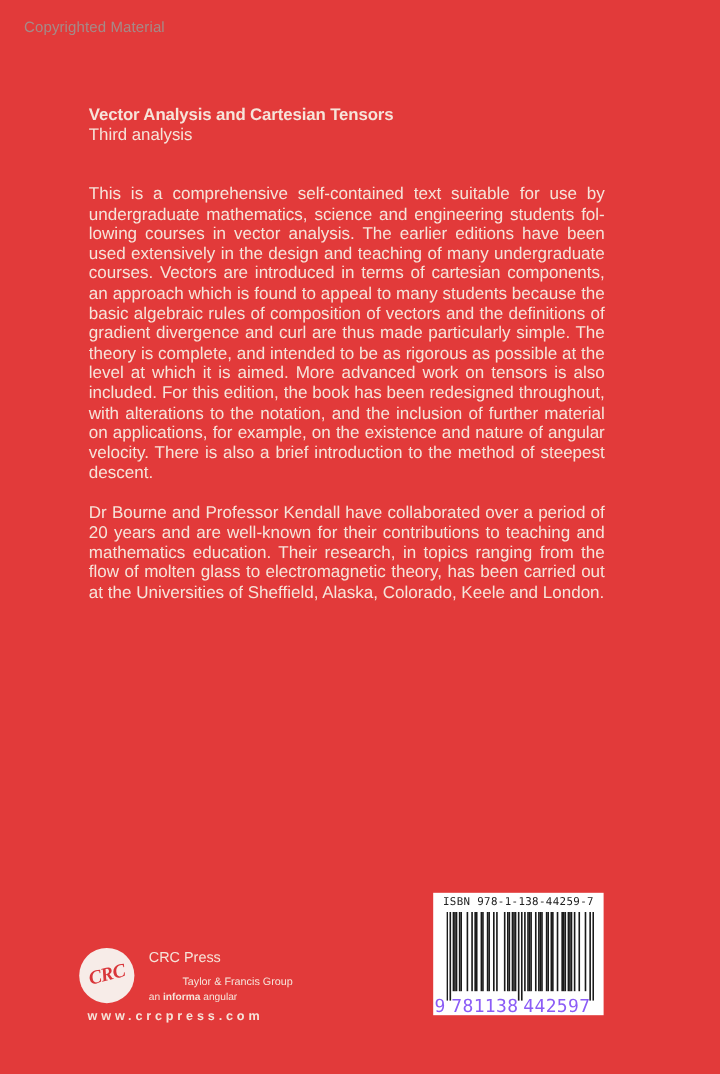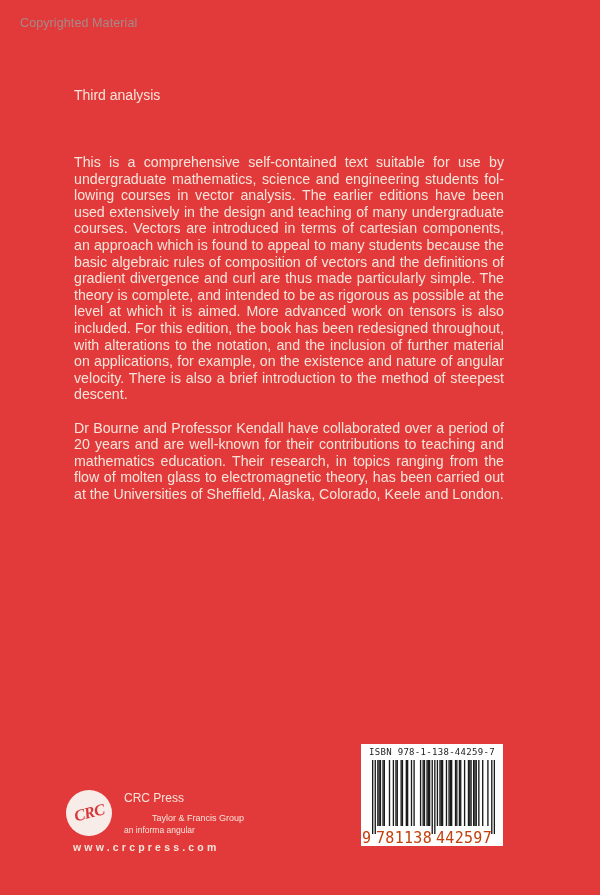--- a/index.html
+++ b/index.html
@@ -33,50 +33,51 @@
     display: flex; align-items: center; justify-content: center;
   }
   .logo span {
     color: #D9363A; font-weight: bold; font-style: italic;
     font-size: 16px; font-family: "Liberation Serif", serif;
     transform: rotate(-14deg); letter-spacing: -0.5px;
   }
   .pub-name { position: absolute; left: 58px; top: 1px; font-size: 12px; white-space: nowrap; }
   .pub-group { position: absolute; left: 58px; top: 23px; font-size: 9px; white-space: nowrap; margin-left: 28px; }
   .pub-informa { position: absolute; left: 58px; top: 35px; font-size: 8.5px; white-space: nowrap; }
-  .pub-informa b { font-weight: normal; }
+  .pub-informa b { font-weight: bold; }
   .pub-url {
     position: absolute; left: 7px; top: 51px; font-size: 10.5px;
     letter-spacing: 3.2px; white-space: nowrap; font-weight: bold;
   }
   .barcode-box {
     position: absolute; left: 361px; top: 744px; width: 142px; height: 102px;
     background: #FFFFFF;
   }
   .isbn-text {
     position: absolute; top: 3px; left: 0; width: 142px; text-align: center;
     font-family: "DejaVu Sans Mono", monospace; font-size: 9px; color: #222;
     letter-spacing: 0.3px;
   }
   .bars { position: absolute; left: 11px; top: 16px; width: 123px; height: 74px; }
   .ean-digits {
     position: absolute; left: 1px; bottom: 0px;
-    font-family: "DejaVu Sans Mono", monospace; font-size: 15px; color: #c2410c;
+    font-family: "DejaVu Sans Mono", monospace; font-size: 15px; color: #8b5cf6;
     line-height: 16px; white-space: nowrap;
   }
   .ean-digits .first { margin-right: 5px; }
   .ean-digits .grp1 { margin-right: 4px; letter-spacing: 0.3px; }
   .ean-digits .grp2 { letter-spacing: 0.3px; }
 </style>
 </head>
 <body>
 
 <div class="watermark">Copyrighted Material</div>
 
 <div class="head">
+  <div class="title">Vector Analysis and Cartesian Tensors</div>
   <div class="edition">Third analysis</div>
 </div>
 
 <div class="body-text">
   <p>This is a comprehensive self-contained text suitable for use by undergraduate mathematics, science and engineering students fol­lowing courses in vector analysis. The earlier editions have been used extensively in the design and teaching of many undergraduate courses. Vectors are introduced in terms of cartesian components, an approach which is found to appeal to many students because the basic algebraic rules of composition of vectors and the definitions of gradient divergence and curl are thus made particularly simple. The theory is complete, and intended to be as rigorous as possible at the level at which it is aimed. More advanced work on tensors is also included. For this edition, the book has been redesigned throughout, with alterations to the notation, and the inclusion of further material on applications, for example, on the existence and nature of angular velocity. There is also a brief introduction to the method of steepest descent.</p>
   <p>Dr Bourne and Professor Kendall have collaborated over a period of 20 years and are well-known for their contributions to teaching and mathematics education. Their research, in topics ranging from the flow of molten glass to electromagnetic theory, has been carried out at the Universities of Sheffield, Alaska, Colorado, Keele and London.</p>
 </div>
 
 <div class="publisher">
   <div class="logo">

